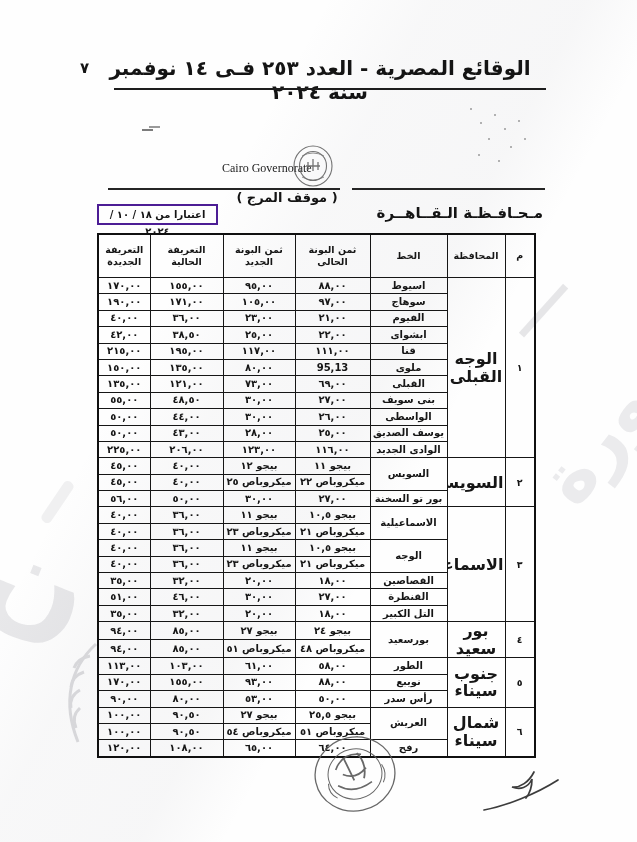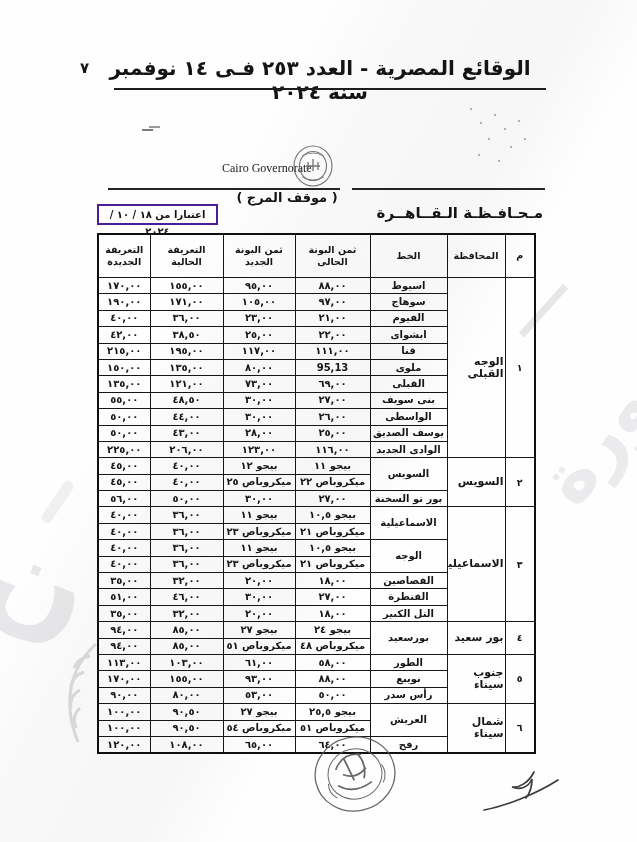--- a/index.html
+++ b/index.html
@@ -53,21 +53,21 @@
     border-collapse:collapse;table-layout:fixed;direction:rtl;
     border:2px solid #101010;
   }
   .fare-table th,.fare-table td{
     border:1px solid #161616;text-align:center;vertical-align:middle;
     padding:0 1px;overflow:hidden;white-space:nowrap;
     font-weight:700;color:#161616;
   }
   .fare-table thead th{height:42px;font-size:9.5px;white-space:normal;line-height:1.25;}
   .fare-table tbody td{height:15.4px;font-size:10px;line-height:1;}
-  .fare-table td.gov-cell{font-size:11px;white-space:normal;line-height:1.1;text-align:right;}
+  .fare-table td.gov-cell{font-size:16px;white-space:normal;line-height:1.1;}
   .fare-table td.idx-cell{font-size:9.5px;}
   .fare-table td.line-cell{font-size:10px;}
   
   .wm{position:absolute;pointer-events:none;}
   .wm-callig-right{
     left:516px;top:370px;font-size:74px;font-weight:700;
     color:rgba(40,40,55,0.085);transform:rotate(-52deg);direction:rtl;
   }
   .wm-slash{left:538px;top:283px;width:16px;height:66px;
     border-left:7px solid rgba(60,60,70,0.12);transform:rotate(42deg);}

